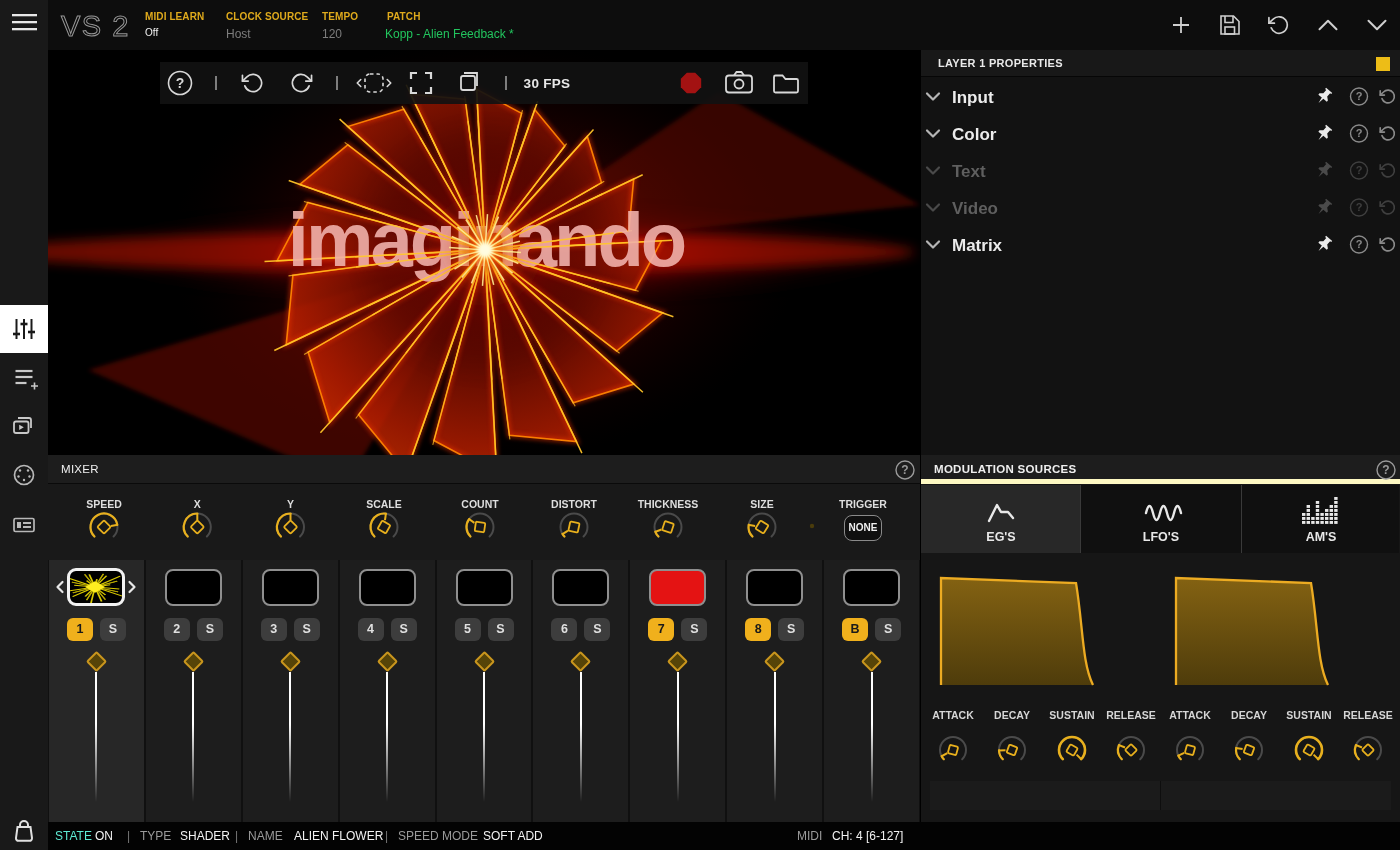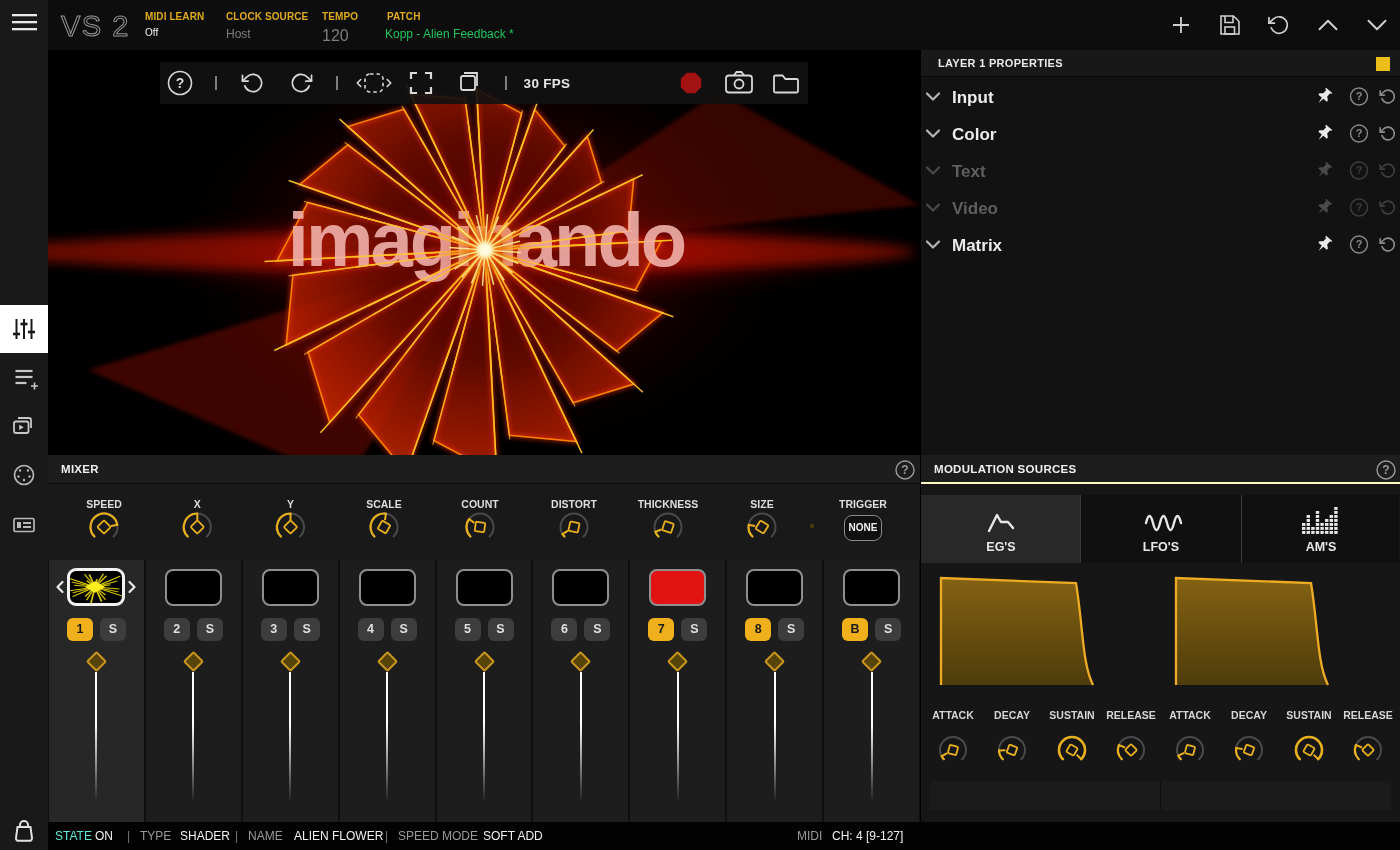--- a/index.html
+++ b/index.html
@@ -24,21 +24,21 @@
         <path d="M3.51 15a9 9 0 1 0 2.13-9.36L1 10"></path>
       </g>
       <path d="M1319.5,29.25 L1328,20.75 L1336.5,29.25" stroke="#cfcfcf" stroke-width="2.0" fill="none" stroke-linecap="round" stroke-linejoin="round"></path>
       <path d="M1368.5,20.75 L1377,29.25 L1385.5,20.75" stroke="#cfcfcf" stroke-width="2.0" fill="none" stroke-linecap="round" stroke-linejoin="round"></path>
     </svg>
     <div class="abs" style="left:145px;top:11px;color:#dfaa1c;font-weight:bold;font-size:10px;letter-spacing:0.1px">MIDI LEARN</div>
     <div class="abs" style="left:145px;top:27px;color:#f2f2f2;font-size:10px">Off</div>
     <div class="abs" style="left:226px;top:11px;color:#dfaa1c;font-weight:bold;font-size:10px;letter-spacing:0.1px">CLOCK SOURCE</div>
     <div class="abs" style="left:226px;top:27px;color:#7d7d7d;font-size:12px">Host</div>
     <div class="abs" style="left:322px;top:11px;color:#dfaa1c;font-weight:bold;font-size:10px;letter-spacing:0.1px">TEMPO</div>
-    <div class="abs" style="left:322px;top:27px;color:#7d7d7d;font-size:16px">120</div>
+    <div class="abs" style="left:322px;top:27px;color:#7d7d7d;font-size:12px">120</div>
     <div class="abs" style="left:387px;top:11px;color:#dfaa1c;font-weight:bold;font-size:10px;letter-spacing:0.1px">PATCH</div>
     <div class="abs" style="left:385px;top:27px;color:#22c55e;font-size:12px">Kopp - Alien Feedback *</div>
   </div>
 <div class="abs" style="left:0;top:50px;width:48px;height:800px;background:#191919">
     <div class="abs" style="left:0;top:255px;width:48px;height:48px;background:#fff"></div>
     <svg class="abs" style="left:0;top:0" width="48" height="800">
       <line x1="16.5" y1="269" x2="16.5" y2="289" stroke="#1a1a1a" stroke-width="2"></line>
       <line x1="13.0" y1="284" x2="20.0" y2="284" stroke="#1a1a1a" stroke-width="2.6"></line>
       <line x1="24" y1="269" x2="24" y2="289" stroke="#1a1a1a" stroke-width="2"></line>
       <line x1="20.5" y1="274" x2="27.5" y2="274" stroke="#1a1a1a" stroke-width="2.6"></line>
@@ -351,21 +351,21 @@
         <text x="438" y="171.46" font-size="11" font-weight="bold" fill="#8a8a8a" text-anchor="middle" font-family="Liberation Sans,sans-serif">?</text>
       </g>
       <g transform="translate(458.5,159.0) scale(0.7083333333333334)" stroke="#8a8a8a" stroke-width="2.26" fill="none" stroke-linecap="round" stroke-linejoin="round">
         <polyline points="1 4 1 10 7 10"></polyline>
         <path d="M3.51 15a9 9 0 1 0 2.13-9.36L1 10"></path>
       </g>
     </svg>
   </div>
 <div class="abs" style="left:48px;top:455px;width:872px;height:105px;background:#191919">
     <div class="abs" style="left:0;top:0;width:872px;height:29px;background:#1d1d1d;border-bottom:1px solid #0a0a0a">
-      <div class="abs" style="left:13px;top:8px;color:#efefef;font-weight:bold;font-size:11.5px;letter-spacing:0.3px">MIXER</div>
+      <div class="abs" style="left:13px;top:8px;color:#efefef;font-weight:normal;font-size:11.5px;letter-spacing:0.3px">MIXER</div>
       <svg class="abs" style="left:845px;top:3px" width="24" height="24">
         <g>
           <circle cx="12" cy="12" r="9" fill="none" stroke="#9a9a9a" stroke-width="1.4"></circle>
           <text x="12" y="16.32" font-size="12" font-weight="bold" fill="#9a9a9a" text-anchor="middle" font-family="Liberation Sans,sans-serif">?</text>
         </g>
       </svg>
     </div>
     <svg class="abs" style="left:0;top:29px" width="872" height="76">
       <text x="56" y="24" font-size="10.5" font-weight="bold" fill="#dedede" text-anchor="middle" font-family="Liberation Sans,sans-serif">SPEED</text>
       <path d="M46.45,52.55 A13.5,13.5 0 1 1 65.55,52.55" stroke="#4a4a4a" stroke-width="2.0" fill="none" stroke-linecap="round"></path>
@@ -494,30 +494,30 @@
     <div class="abs" style="left:730.2px;top:58px;width:26px;height:23px;background:#3d3d3d;border-radius:6px;color:#e0e0e0;font-weight:bold;font-size:12.5px;text-align:center;line-height:23px">S</div>
     <div class="abs" style="left:719.2px;top:94px;width:15px;height:15px;background:#564408;border:2px solid #c8951d;border-radius:2px;transform:rotate(45deg)"></div>
     <div class="abs" style="left:725.7px;top:112px;width:2px;height:130px;background:linear-gradient(#ffffff,#ffffff 40%,rgba(255,255,255,0))"></div>
     <div class="abs" style="left:795.1px;top:9px;width:57px;height:37px;background:#000;border:2px solid #8f8f8f;border-radius:8px"></div>
     <div class="abs" style="left:794.1px;top:58px;width:26px;height:23px;background:#f0b01c;border-radius:6px;color:#1a1a1a;font-weight:bold;font-size:12.5px;text-align:center;line-height:23px">B</div>
     <div class="abs" style="left:827.1px;top:58px;width:26px;height:23px;background:#3d3d3d;border-radius:6px;color:#e0e0e0;font-weight:bold;font-size:12.5px;text-align:center;line-height:23px">S</div>
     <div class="abs" style="left:816.1px;top:94px;width:15px;height:15px;background:#564408;border:2px solid #c8951d;border-radius:2px;transform:rotate(45deg)"></div>
     <div class="abs" style="left:822.6px;top:112px;width:2px;height:130px;background:linear-gradient(#ffffff,#ffffff 40%,rgba(255,255,255,0))"></div>
   </div>
 <div class="abs" style="left:921px;top:455px;width:479px;height:367px;background:#161616">
-    <div class="abs" style="left:0;top:0;width:479px;height:29px;background:#1d1d1d;border-bottom:2px solid #fef9c3">
+    <div class="abs" style="left:0;top:0;width:479px;height:29px;background:#1d1d1d;border-bottom:5px solid #fef9c3">
       <div class="abs" style="left:13px;top:8px;color:#efefef;font-weight:bold;font-size:11.5px;letter-spacing:0.3px">MODULATION SOURCES</div>
       <svg class="abs" style="left:453px;top:3px" width="24" height="24">
         <g>
           <circle cx="12" cy="12" r="9" fill="none" stroke="#9a9a9a" stroke-width="1.4"></circle>
           <text x="12" y="16.32" font-size="12" font-weight="bold" fill="#9a9a9a" text-anchor="middle" font-family="Liberation Sans,sans-serif">?</text>
         </g>
       </svg>
     </div>
-    <div class="abs" style="left:0;top:40px;width:478px;height:68px;background:#101010">
+    <div class="abs" style="left:0;top:30px;width:478px;height:68px;background:#101010">
       <div class="abs" style="left:0;top:0;width:159px;height:68px;background:#282828"></div>
       <div class="abs" style="left:159px;top:0;width:1px;height:68px;background:#3a3a3a"></div>
       <div class="abs" style="left:320px;top:0;width:1px;height:68px;background:#3a3a3a"></div>
       <svg class="abs" style="left:0;top:0" width="479" height="68">
         <path d="M68,36 L76,20 L80,27 L87,27 L92,33" stroke="#e8e8e8" stroke-width="2.4" fill="none" stroke-linejoin="round" stroke-linecap="round"></path>
         <text x="80" y="56" font-size="12.5" font-weight="bold" fill="#e8e8e8" text-anchor="middle" font-family="Liberation Sans,sans-serif">EG'S</text>
         <path d="M225,28 q3.5,-14 7,0 q3.5,14 7,0 q3.5,-14 7,0 q3.5,14 7,0 q3.5,-14 7,0" stroke="#e8e8e8" stroke-width="2.4" fill="none" stroke-linecap="round"></path>
         <text x="240" y="56" font-size="12.5" font-weight="bold" fill="#e8e8e8" text-anchor="middle" font-family="Liberation Sans,sans-serif">LFO'S</text>
         <rect x="381.0" y="36.0" width="3.4" height="2.9" fill="#e8e8e8"></rect>
         <rect x="381.0" y="32.0" width="3.4" height="2.9" fill="#e8e8e8"></rect>
@@ -620,14 +620,14 @@
       <span class="abs" style="left:92px;color:#9a9a9a;white-space:nowrap">TYPE</span>
       <span class="abs" style="left:132px;color:#f2f2f2;white-space:nowrap">SHADER</span>
       <span class="abs" style="left:187px;color:#777;white-space:nowrap">|</span>
       <span class="abs" style="left:200px;color:#9a9a9a;white-space:nowrap">NAME</span>
       <span class="abs" style="left:246px;color:#f2f2f2;white-space:nowrap">ALIEN FLOWER</span>
       <span class="abs" style="left:337px;color:#777;white-space:nowrap">|</span>
       <span class="abs" style="left:350px;color:#9a9a9a;white-space:nowrap">SPEED MODE</span>
       <span class="abs" style="left:435px;color:#f2f2f2;white-space:nowrap">SOFT ADD</span>
       <span class="abs" style="left:749px;color:#9a9a9a;white-space:nowrap">MIDI</span>
       <span class="abs" style="left:784px;color:#f2f2f2;white-space:nowrap">CH: 4</span>
-      <span class="abs" style="left:818px;color:#f2f2f2;white-space:nowrap">[9-127]</span>
+      <span class="abs" style="left:818px;color:#f2f2f2;white-space:nowrap">[6-127]</span>
     </div>
   </div>
 </body></html>

